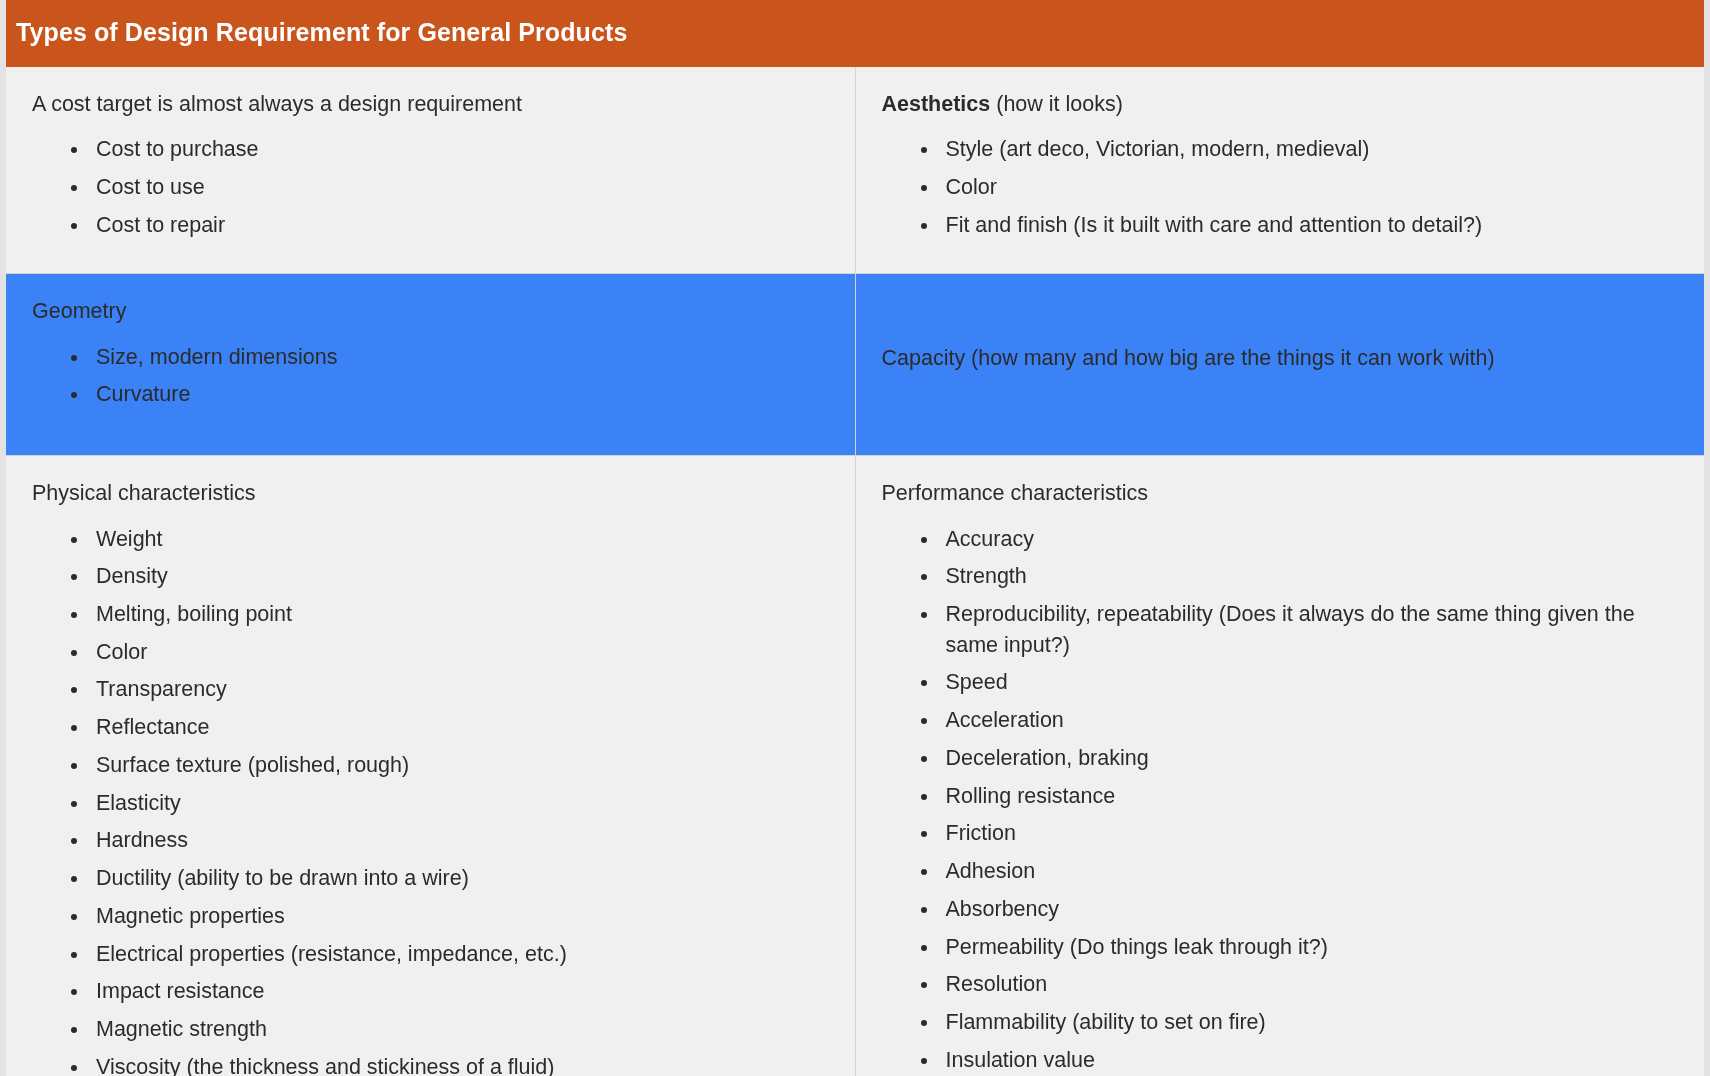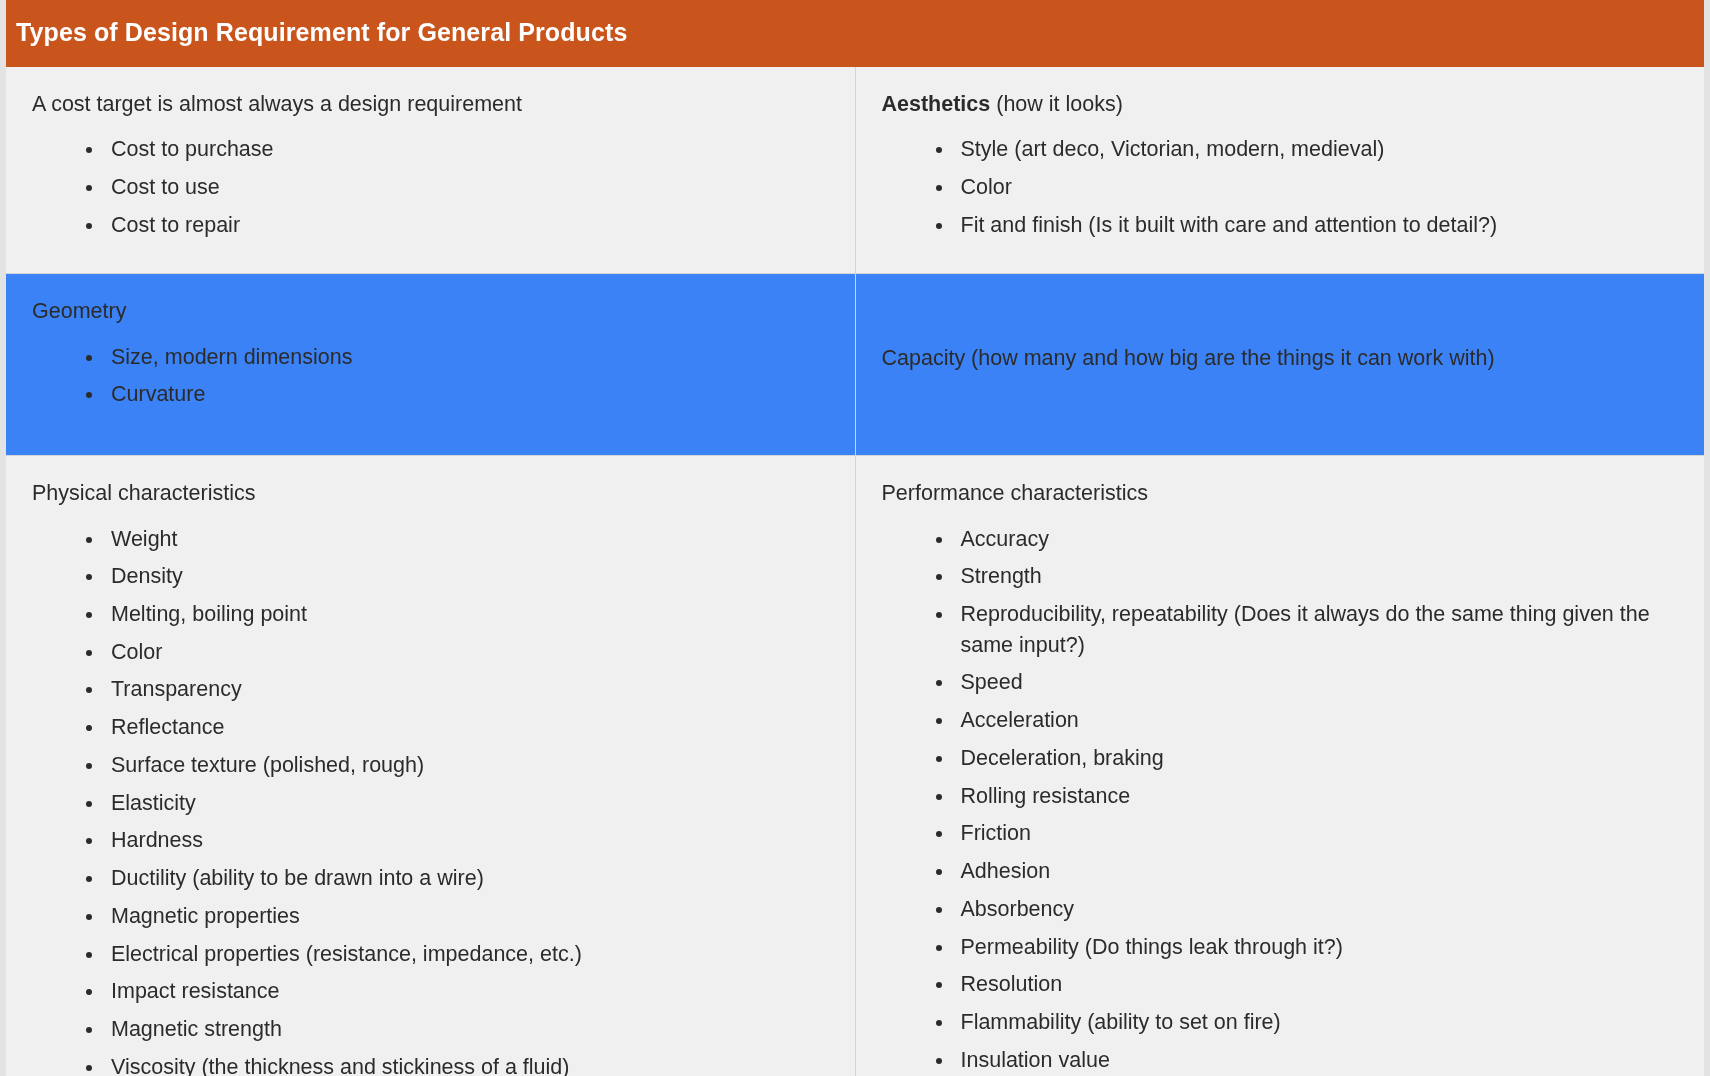--- a/index.html
+++ b/index.html
@@ -69,21 +69,21 @@
     font-size: 21.5px;
     line-height: 1.48;
   }
 
   .req-table ul {
     margin: 14px 0 0 0;
     padding-left: 58px;
     list-style-type: disc;
   }
   .req-table ul li {
-    margin: 0 0 7px 15px;
+    margin: 0 0 7px 0;
     padding-left: 6px;
     font-size: 21.5px;
     line-height: 1.43;
   }
 
   
   .row-1 td { height: 164px; }
   .row-2 td { height: 182px; vertical-align: top; }
   .row-2 td.vcenter { vertical-align: middle; padding-top: 0; padding-bottom: 11px; }
   .row-3 td { height: 560px; }

